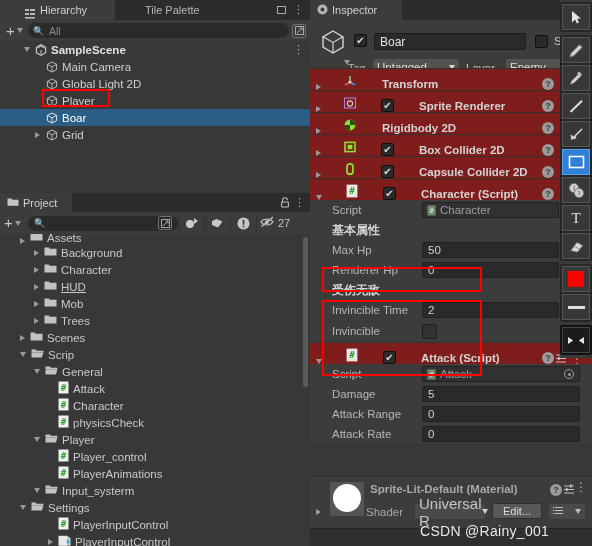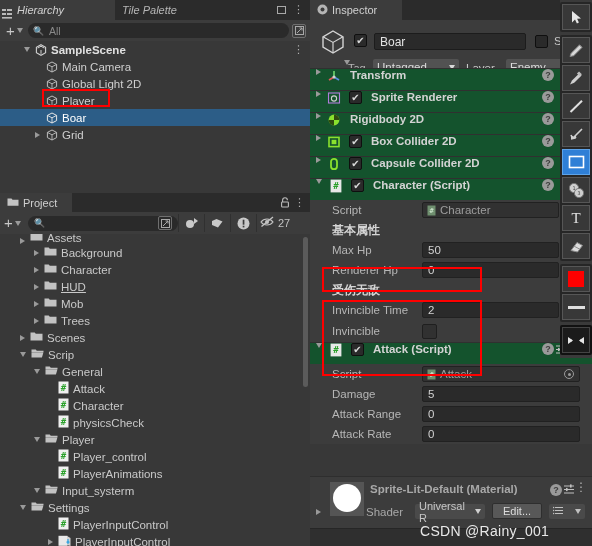--- a/index.html
+++ b/index.html
@@ -24,22 +24,22 @@
   .tri-r { border-left: 5px solid #9a9a9a; border-top: 3.5px solid transparent; border-bottom: 3.5px solid transparent; }
   .tri-d { border-top: 5px solid #9a9a9a; border-left: 3.5px solid transparent; border-right: 3.5px solid transparent; }
 
   
   #left { position: absolute; left: 0; top: 0; width: 310px; height: 546px; background: #383838; }
 
   
   .tabbar { position: absolute; left: 0; right: 0; height: 20px; background: #2b2b2b; }
   .tab {
     position: absolute; top: 0; height: 20px; line-height: 20px;
-    padding: 0 9px 0 2px; font-size: 11px; color: #b6b6b6;
-    display: flex; align-items: center; gap: 4px; font-style: italic;
+    padding: 0 9px 0 25px; font-size: 11px; color: #b6b6b6;
+    display: flex; align-items: center; gap: 4px;
   }
   .tab.active { background: #3c3c3c; color: #d2d2d2; }
   .tab-ico { width: 11px; height: 11px; flex:0 0 auto; }
 
   
   .searchrow { position: absolute; left: 0; right: 0; height: 21px; background: #3c3c3c;
                display: flex; align-items: center; padding: 0 4px; gap: 3px; }
   .plusbtn { display: flex; align-items: center; gap: 2px; padding: 0 2px; }
   .plus { color: #c8c8c8; font-size: 15px; line-height: 12px; font-weight: 400; }
   .searchbox {
@@ -111,22 +111,22 @@
   }
   .laylbl { position:absolute; left: 156px; top: 42px; font-size:11.5px; color:#c8c8c8; }
   .laydd {
     position:absolute; left: 196px; top: 39px; width: 86px; height:16px; background:#525252;
     border-radius:2px; display:flex; align-items:center; padding: 0 4px; font-size:11.5px; color:#dcdcdc;
   }
 
   
   #complist { position:absolute; left:0; right:0; top:68px; bottom:0; overflow:hidden; }
   .comp {
-    height: 22px; background:#14532d; border-top:1px solid #303030;
-    display:flex; align-items:flex-start; padding-left: 6px; gap:6px;
+    height: 22px; background:#7f1d1d; border-top:1px solid #303030;
+    display:flex; align-items:flex-end; padding-left: 6px; gap:22px;
   }
   .comp .cname { font-size:11.5px; font-weight:bold; color:#d3d3d3; margin-left:3px; }
   .comp .rightico { position:absolute; right:0; display:flex; align-items:center; gap:6px; }
   .comphdr { position:relative; }
   .help {
     width:12px; height:12px; border-radius:50%; background:#9a9a9a; color:#3c3c3c;
     font-size:9px; font-weight:bold; display:flex; align-items:center; justify-content:center;
   }
   .dots3 { color:#b4b4b4; font-size:12px; line-height:10px; }
   .prefsico { width:12px;height:12px; }
@@ -147,21 +147,21 @@
               font-weight:bold; color:#d5d5d5; }
   .cbox { width:15px;height:15px;background:#313131;border:1px solid #1f1f1f;border-radius:2px; margin-left:0; }
 
   
   .matblock { position:absolute; left:0; right:0; top:476px; height:52px; background:#3c3c3c; border-top:1px solid #2e2e2e;}
   .matprev { position:absolute; left:20px; top:5px; width:34px; height:34px; background:#555; }
   .matprev .ball { position:absolute; left:3px; top:2px; width:28px; height:28px; border-radius:50%; background:#fff; }
   .matname { position:absolute; left:60px; top:6px; font-size:11.5px; color:#a8a8a8; font-weight:bold; }
   .shlbl { position:absolute; left:56px; top:29px; font-size:11.5px; color:#a8a8a8; }
   .shdd { position:absolute; left:105px; top:27px; width:70px; height:15px; background:#4a4a4a; border-radius:2px;
-          display:flex; align-items:center; padding:0 4px; font-size:11px; color:#c6c6c6; justify-content:space-between;}
+          display:flex; align-items:center; padding:0 4px; font-size:15px; color:#c6c6c6; justify-content:space-between;}
   .editbtn { position:absolute; left:182px; top:26px; width:50px; height:16px; background:#585858; border:1px solid #2e2e2e;
              border-radius:2px; display:flex; align-items:center; justify-content:center; font-size:11px; color:#dcdcdc; }
   .lsbtn { position:absolute; left:239px; top:27px; width:36px; height:15px; background:#4a4a4a; border-radius:2px;
            display:flex;align-items:center;justify-content:space-between;padding:0 4px;font-size:10px;color:#c6c6c6;}
   .matarrow { position:absolute; left:6px; top:32px; }
   .botstrip { position:absolute; left:0; right:0; top:528px; height:18px; background:#2f2f2f; border-top:1px solid #262626;}
 
   
   .watermark { position:absolute; left: 420px; top:523px; font-size:14px; color:#e8e8e8; letter-spacing:0.3px; }
 

